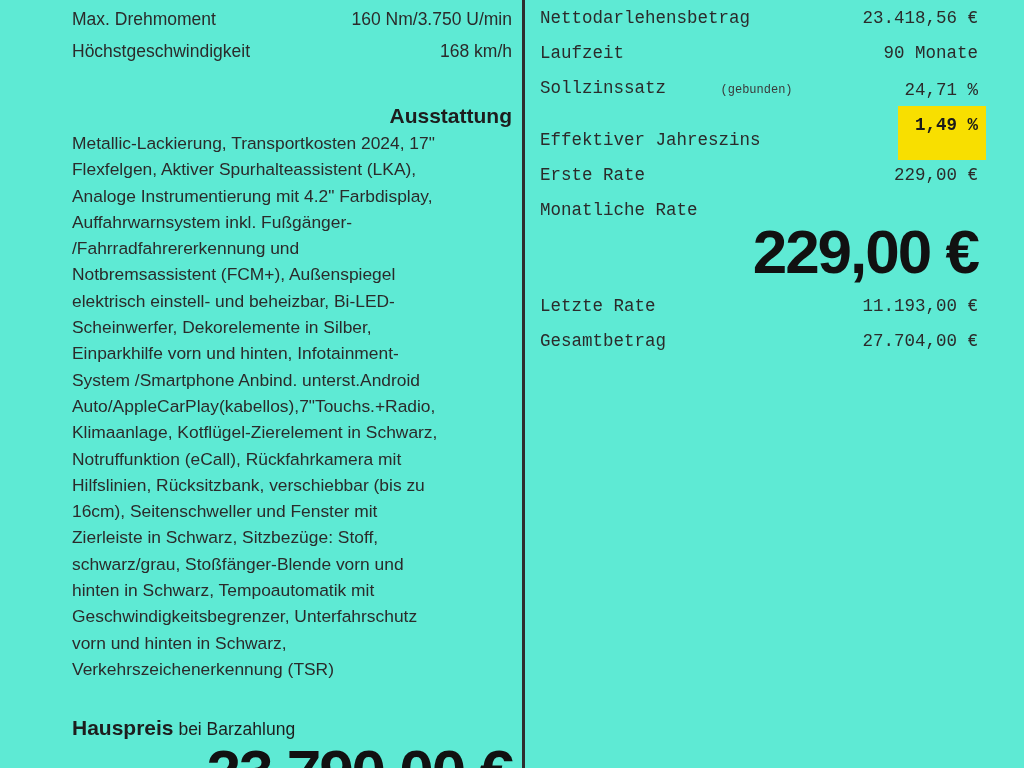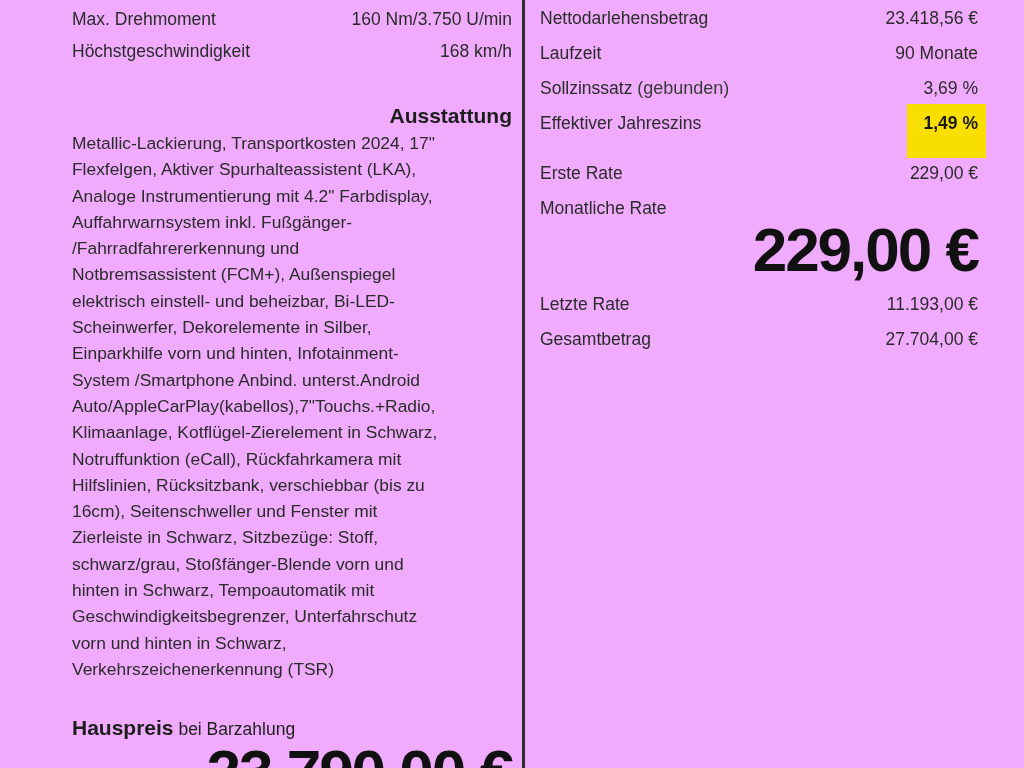--- a/index.html
+++ b/index.html
@@ -1,19 +1,19 @@
 <!DOCTYPE html>
 <html style="--hl: #f8df00;"><head>
 <meta charset="utf-8">
 <style>
   html,body { margin:0; padding:0; }
   .page {
     position:relative;
     width:1024px; height:768px;
-    background:#f0abfc;
+    background:#5eead4;
     color:#262626;
     font-family:"Liberation Sans", sans-serif;
     overflow:hidden;
   }
   .divider {
     position:absolute; left:522px; top:0;
     width:3px; height:768px;
     background:#2e2e2e;
   }
   
@@ -46,26 +46,27 @@
     color:#111; line-height:60px; text-align:right; white-space:nowrap;
   }
   .big-price-left { margin-top:0; }
   
   .col-right {
     position:absolute; left:540px; top:0;
     width:438px; padding-top:7px;
     box-sizing:content-box;
   }
   .fin-row {
-    display:flex; justify-content:space-between; align-items:flex-start;
+    display:flex; justify-content:space-between; align-items:flex-end;
     font-size:17.5px; line-height:22px; color:#2b2b2b;
     white-space:nowrap;
+    font-family:Liberation Mono, monospace;
   }
   .fin-row + .fin-row { margin-top:13px;gap:19px; }
-  .fin-label-note { font-size:18px; color:#3a3a3a; }
+  .fin-label-note { font-size:12px; color:#3a3a3a;margin-left:44px; }
   .hl {
     display:inline-block;
     background:var(--hl, #f8df00);
     font-weight:bold; color:#1a1a1a;
     padding:8px 8px 24px 17px;
     margin:-8px -8px -9px -17px;
   }
   .big-price-right { margin-top:2px; line-height:58px; }
   .gap-after-big { margin-top:14px; }
 </style>
@@ -125,21 +126,21 @@
       <span>23.418,56 €</span>
     </div>
 
     <div class="fin-row">
       <span>Laufzeit</span>
       <span>90 Monate</span>
     </div>
 
     <div class="fin-row">
       <span><span>Sollzinssatz</span> <span class="fin-label-note">(gebunden)</span></span>
-      <span>3,69 %</span>
+      <span>24,71 %</span>
     </div>
 
     <div class="fin-row">
       <span>Effektiver Jahreszins</span>
       <span class="hl">1,49 %</span>
     </div>
 
     <div class="fin-row">
       <span>Erste Rate</span>
       <span>229,00 €</span>

